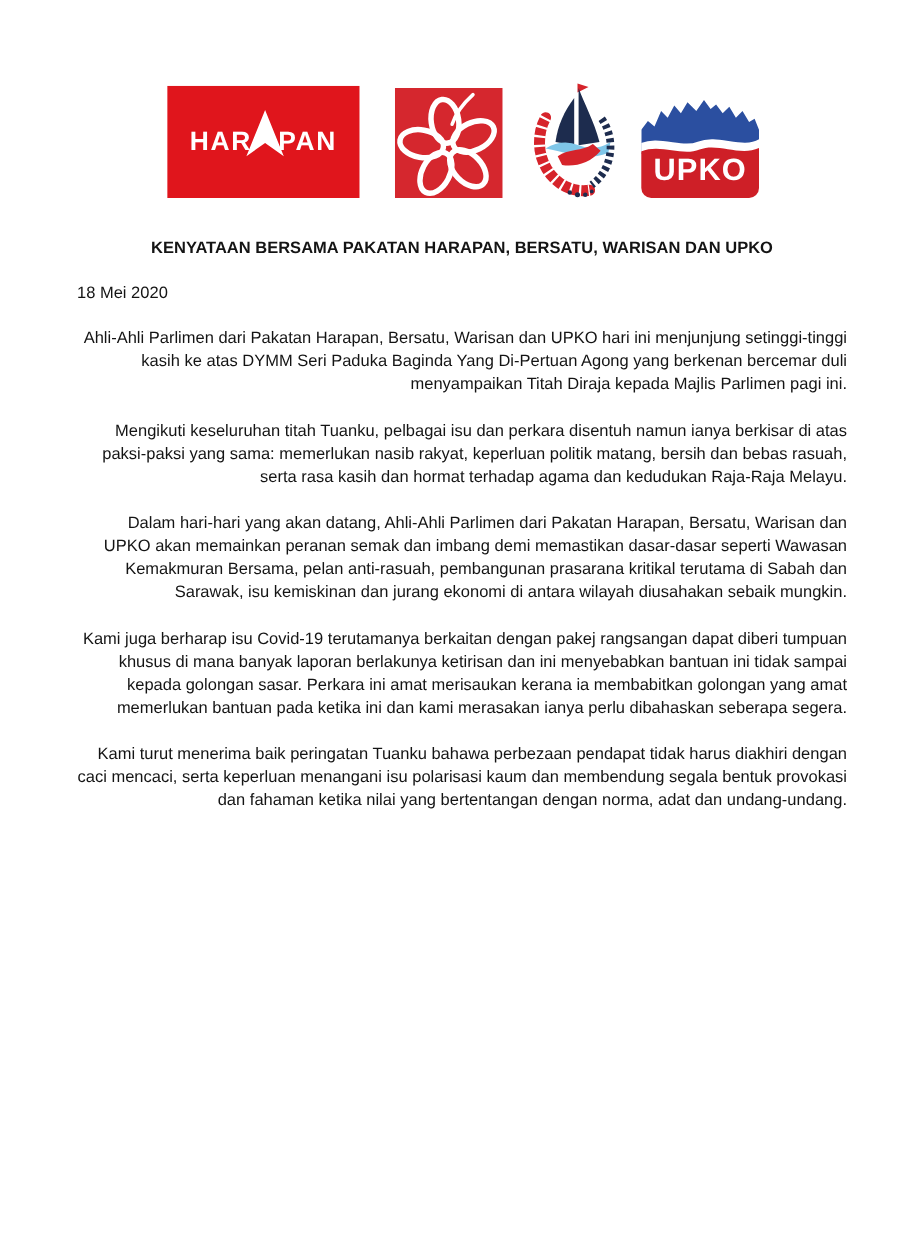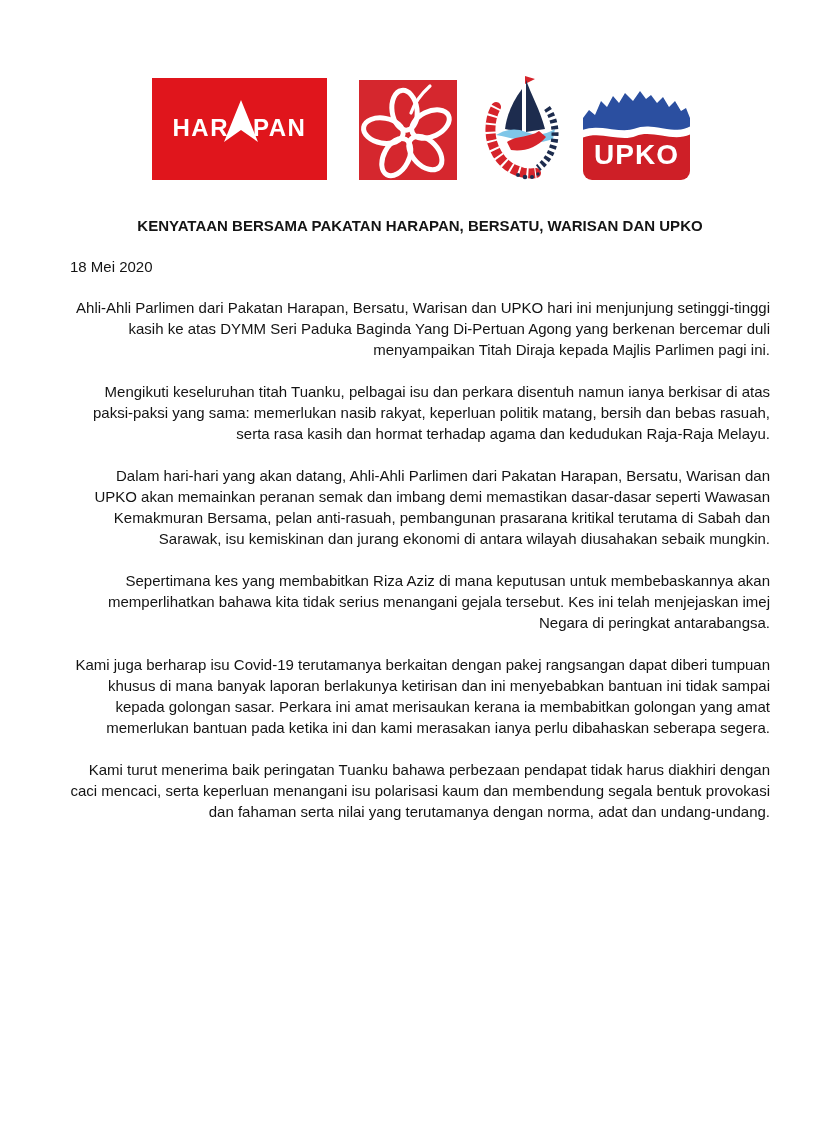--- a/index.html
+++ b/index.html
@@ -114,18 +114,17 @@
     </svg>
   </div>
 
   <div class="content">
     <div class="heading">KENYATAAN BERSAMA PAKATAN HARAPAN, BERSATU, WARISAN DAN UPKO</div>
     <div class="date-line">18 Mei 2020</div>
 
     <p class="body-para">Ahli-Ahli Parlimen dari Pakatan Harapan, Bersatu, Warisan dan UPKO hari ini menjunjung setinggi-tinggi kasih ke atas DYMM Seri Paduka Baginda Yang Di-Pertuan Agong yang berkenan bercemar duli menyampaikan Titah Diraja kepada Majlis Parlimen pagi ini.</p>
     <p class="body-para">Mengikuti keseluruhan titah Tuanku, pelbagai isu dan perkara disentuh namun ianya berkisar di atas paksi-paksi yang sama: memerlukan nasib rakyat, keperluan politik matang, bersih dan bebas rasuah, serta rasa kasih dan hormat terhadap agama dan kedudukan Raja-Raja Melayu.</p>
     <p class="body-para">Dalam hari-hari yang akan datang, Ahli-Ahli Parlimen dari Pakatan Harapan, Bersatu, Warisan dan UPKO akan memainkan peranan semak dan imbang demi memastikan dasar-dasar seperti Wawasan Kemakmuran Bersama, pelan anti-rasuah, pembangunan prasarana kritikal terutama di Sabah dan Sarawak, isu kemiskinan dan jurang ekonomi di antara wilayah diusahakan sebaik mungkin.</p>
-    <p class="body-para">Sepertimana kes yang membabitkan Riza Aziz di mana keputusan untuk membebaskannya akan memperlihatkan bahawa kita tidak serius menangani gejala tersebut. Kes ini telah menjejaskan imej Negara di peringkat antarabangsa.</p>
     <p class="body-para">Kami juga berharap isu Covid-19 terutamanya berkaitan dengan pakej rangsangan dapat diberi tumpuan khusus di mana banyak laporan berlakunya ketirisan dan ini menyebabkan bantuan ini tidak sampai kepada golongan sasar. Perkara ini amat merisaukan kerana ia membabitkan golongan yang amat memerlukan bantuan pada ketika ini dan kami merasakan ianya perlu dibahaskan seberapa segera.</p>
-    <p class="body-para">Kami turut menerima baik peringatan Tuanku bahawa perbezaan pendapat tidak harus diakhiri dengan caci mencaci, serta keperluan menangani isu polarisasi kaum dan membendung segala bentuk provokasi dan fahaman serta nilai yang terutamanya dengan norma, adat dan undang-undang.</p>
+    <p class="body-para">Kami turut menerima baik peringatan Tuanku bahawa perbezaan pendapat tidak harus diakhiri dengan caci mencaci, serta keperluan menangani isu polarisasi kaum dan membendung segala bentuk provokasi dan fahaman ketika nilai yang bertentangan dengan norma, adat dan undang-undang.</p>
   </div>
 
 </div>
 
 </body></html>

